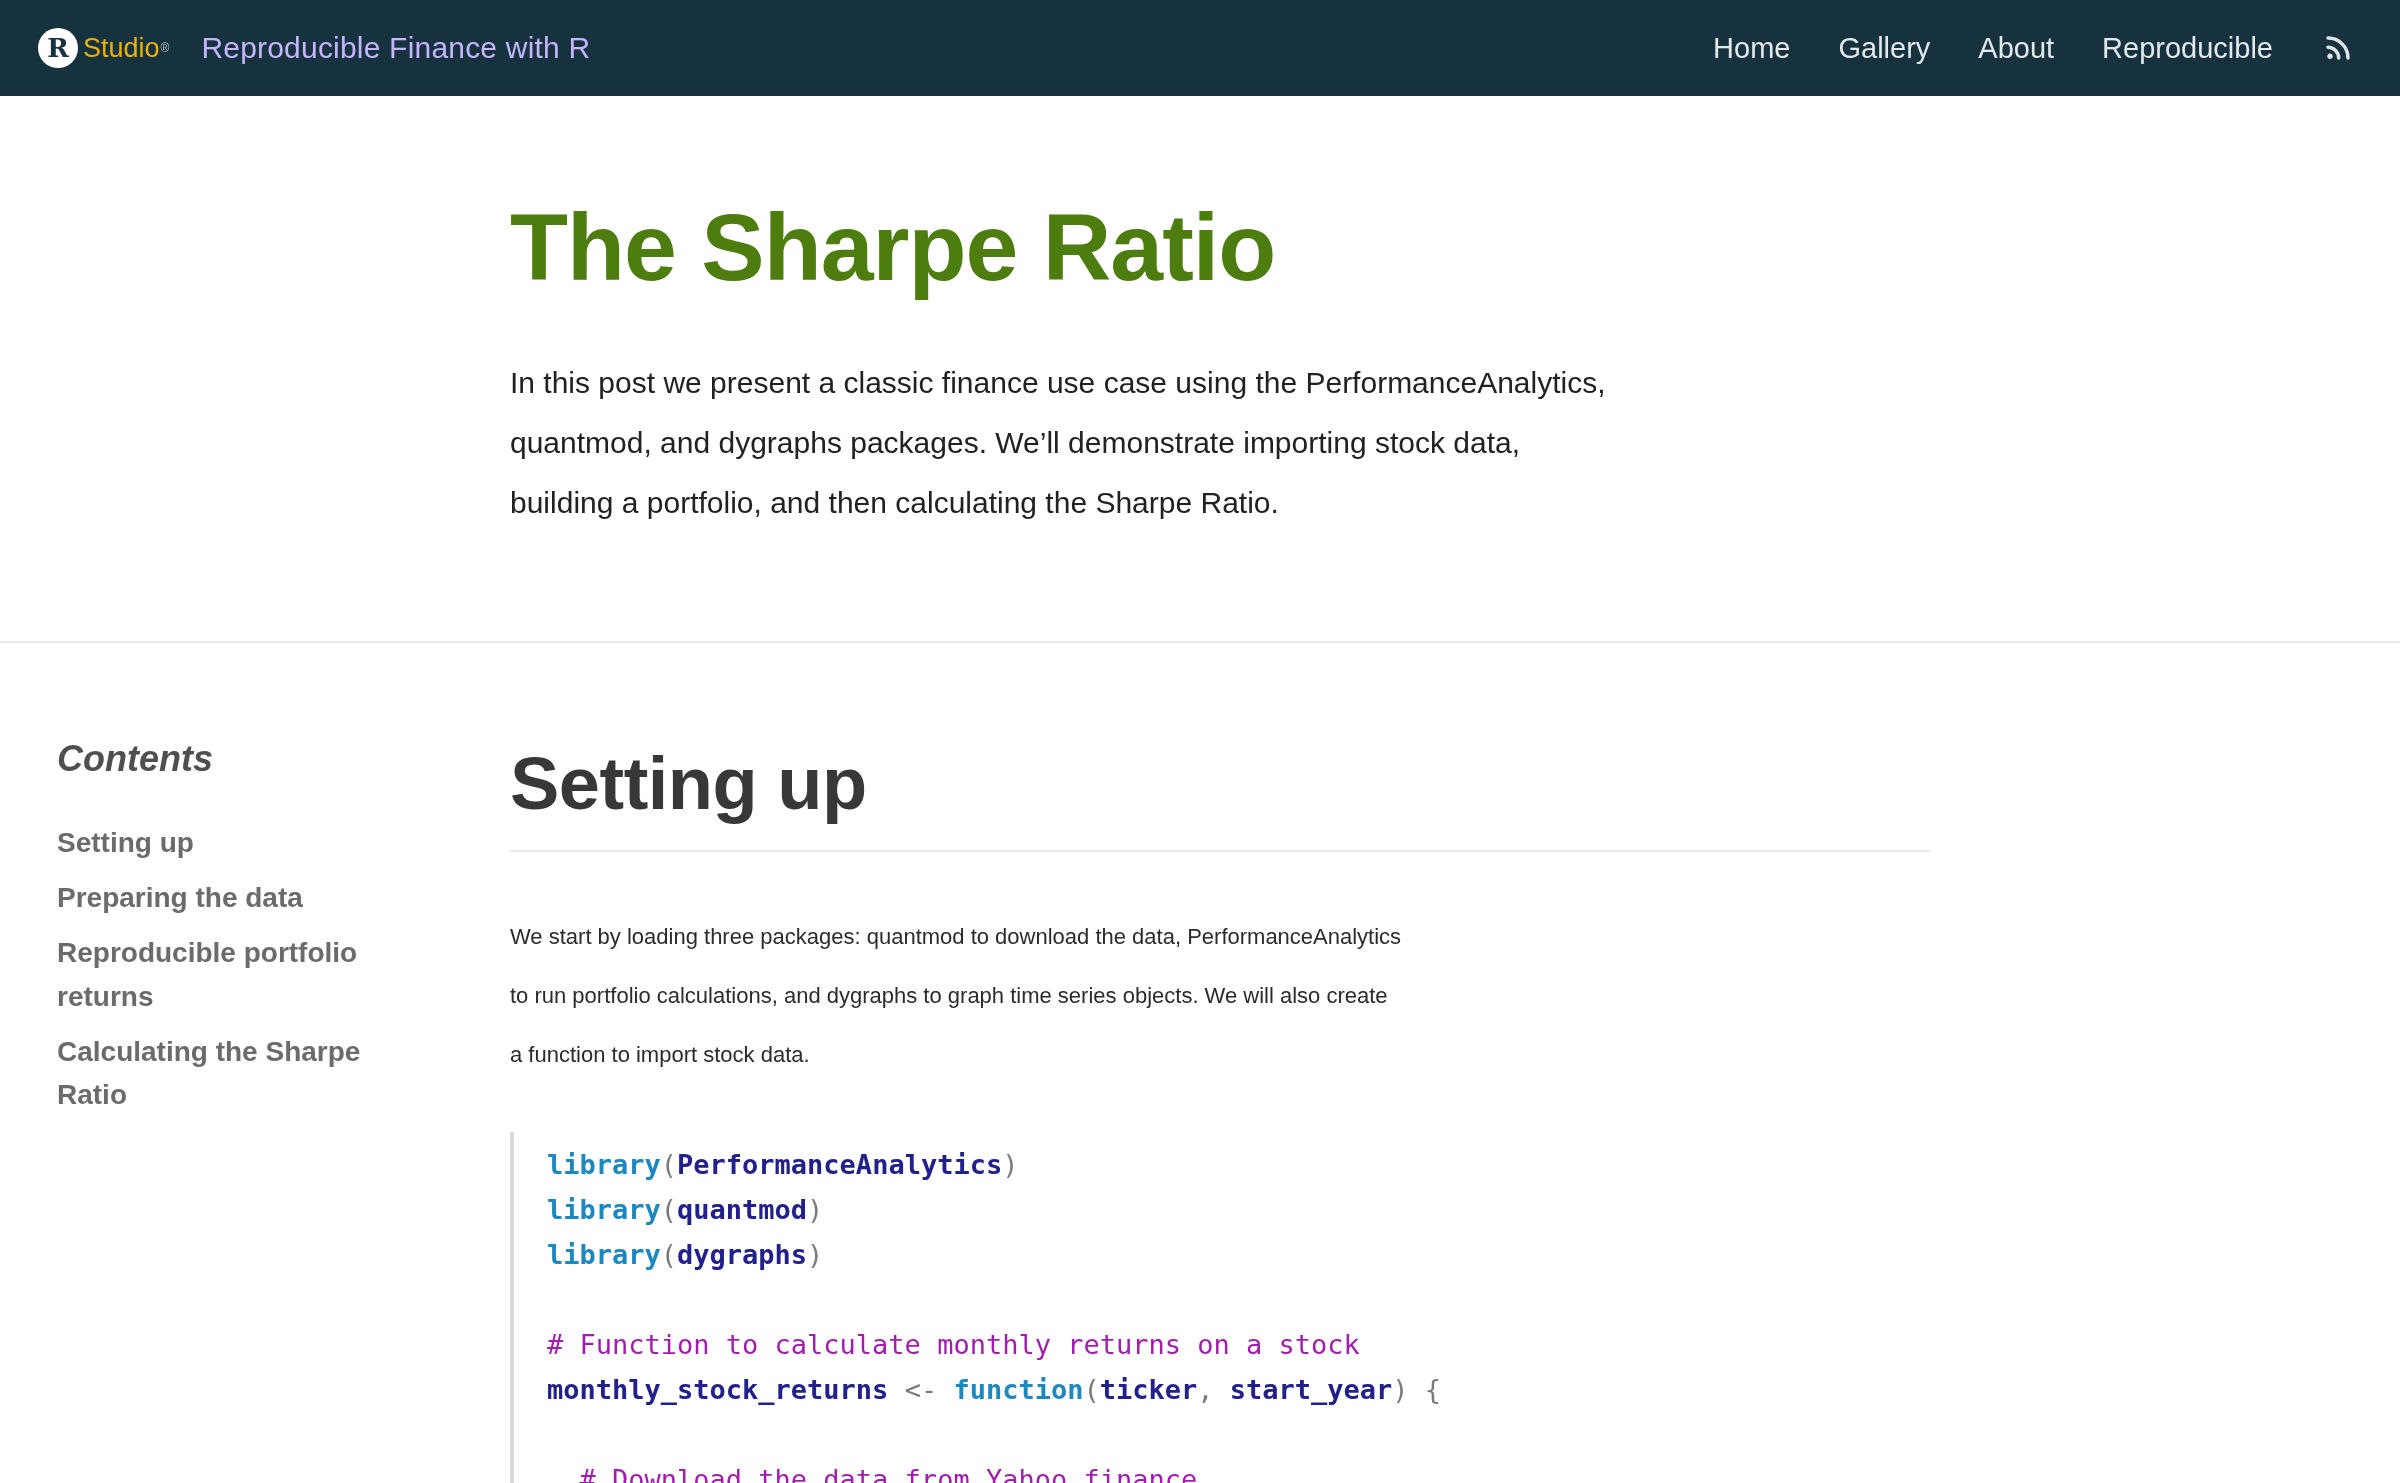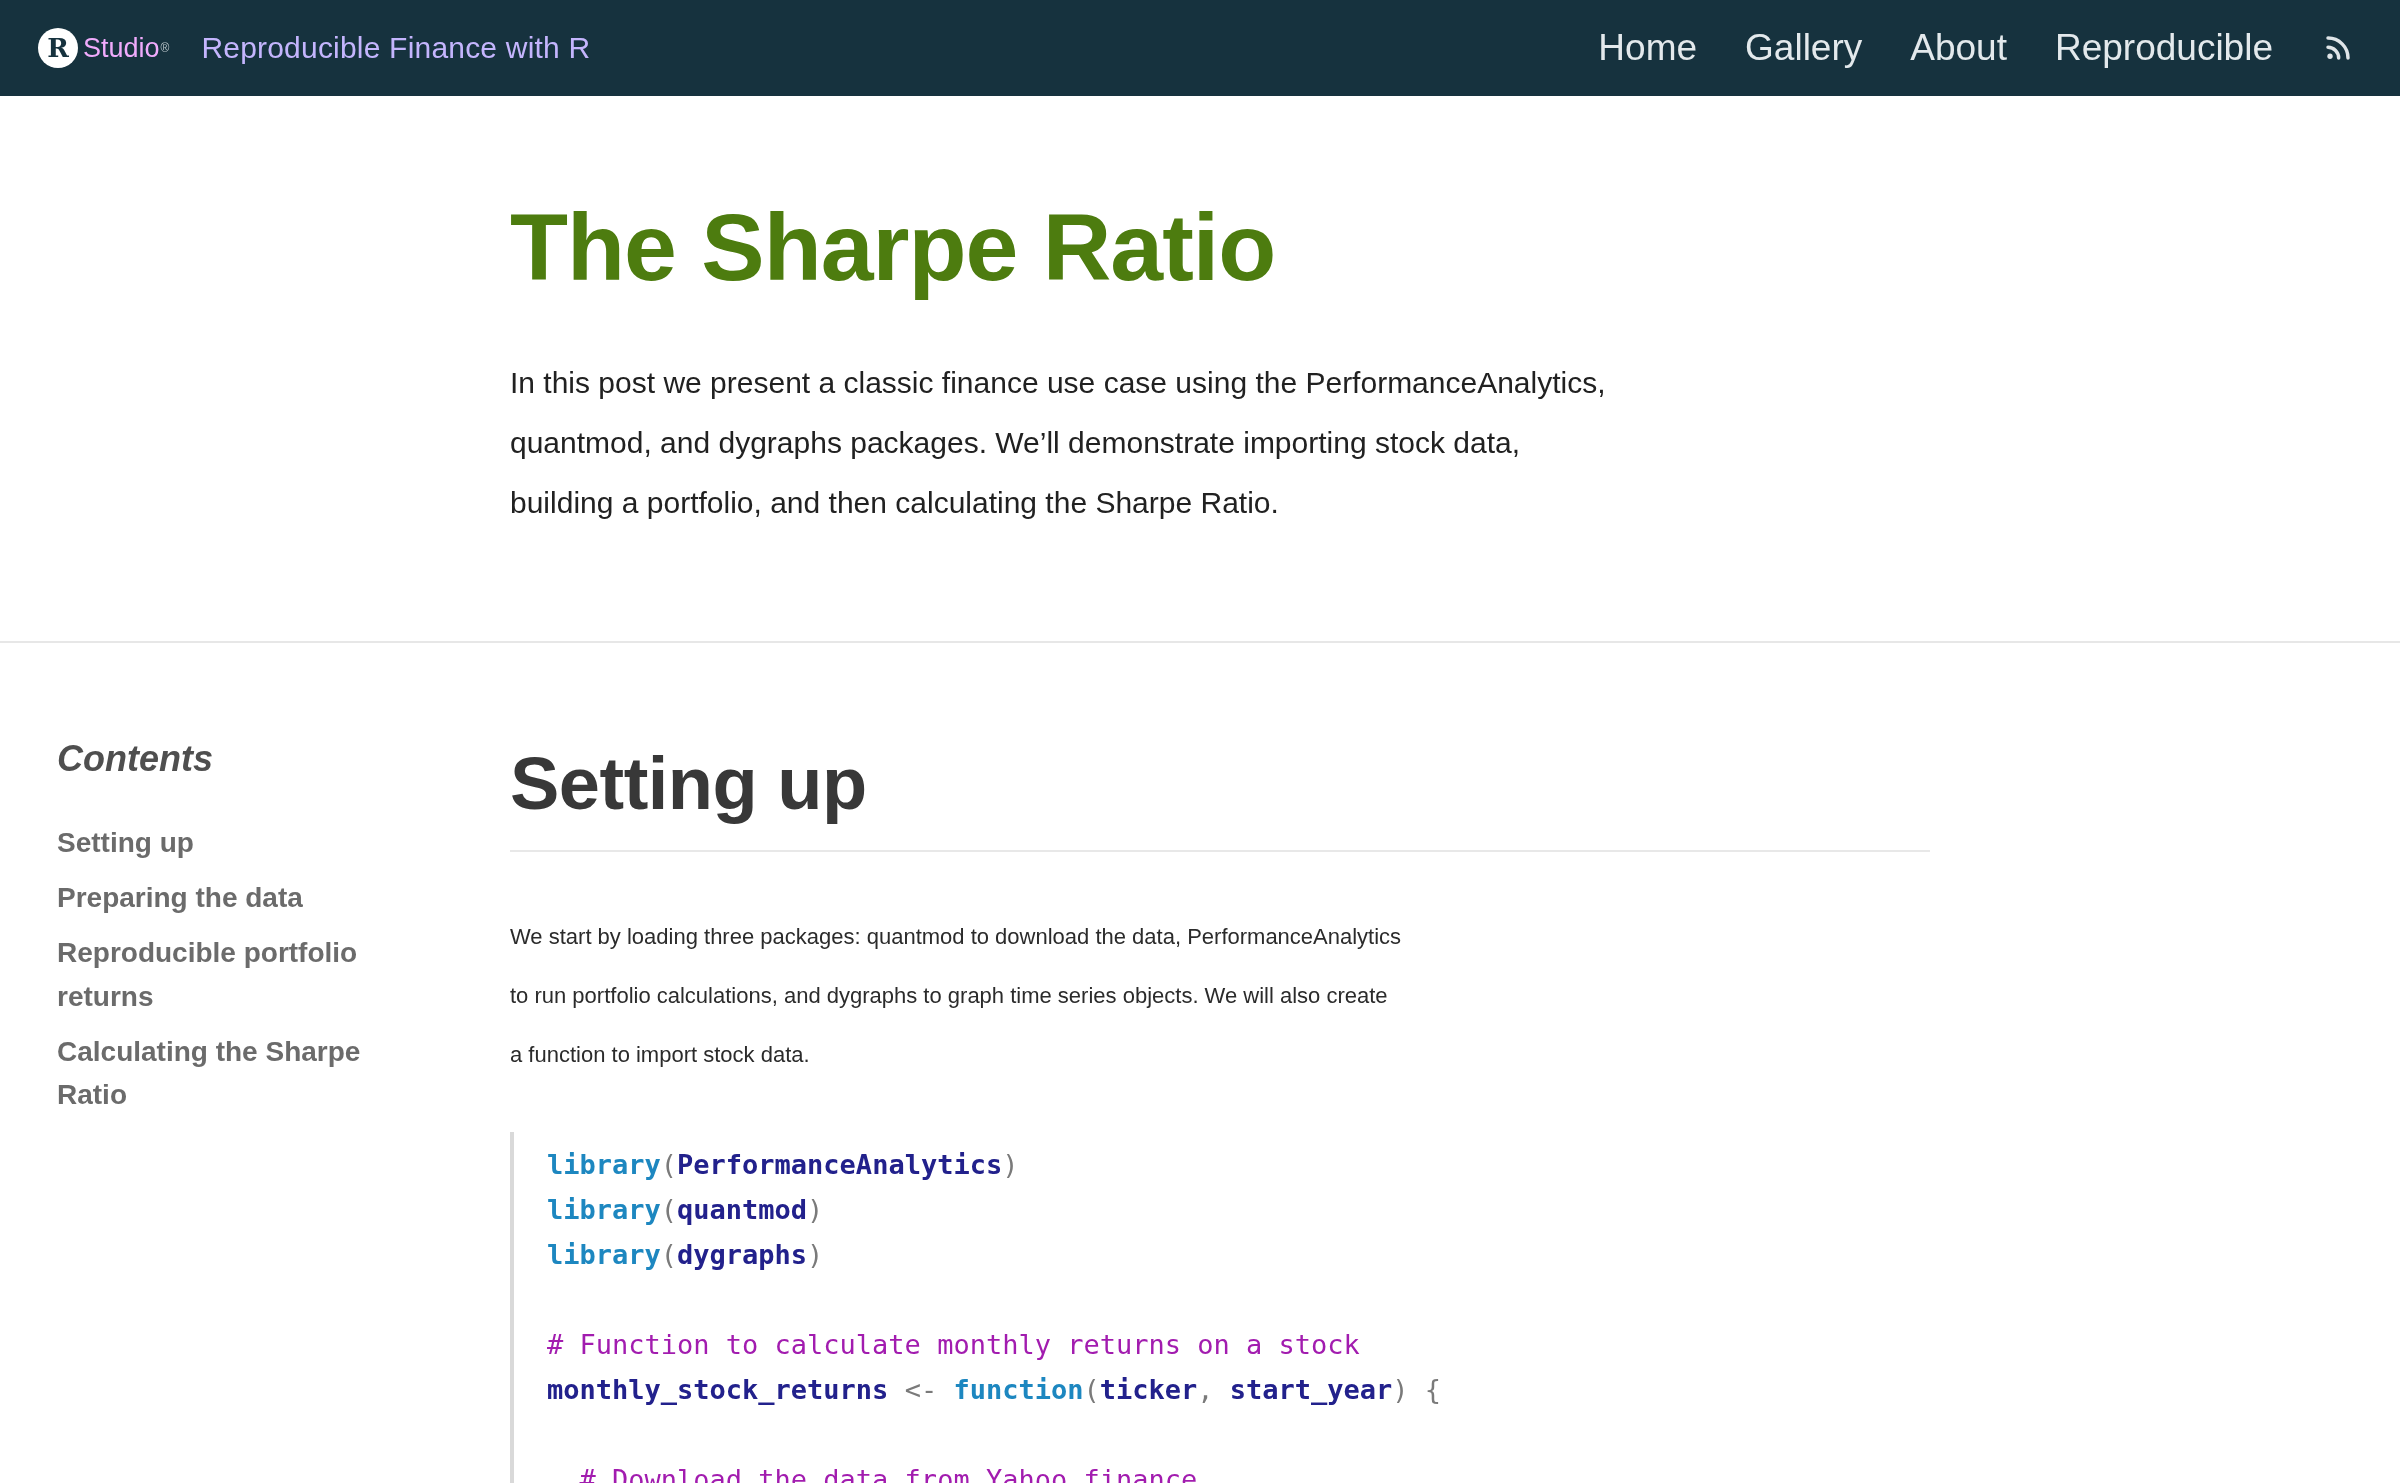--- a/index.html
+++ b/index.html
@@ -7,25 +7,25 @@
     font-family: "Liberation Sans", sans-serif; }
 
   
   .navbar { height: 96px; background: #16323e; display: flex; align-items: center;
     padding: 0 45px 0 38px; }
   .brand { display: flex; align-items: center; cursor: pointer; }
   .logo-circle { width: 40px; height: 40px; border-radius: 50%; background: #ffffff;
     display: flex; align-items: center; justify-content: center; }
   .logo-r { font-family: "DejaVu Serif", serif; font-weight: bold; font-size: 26px;
     color: #16323e; line-height: 1; }
-  .logo-studio { color: #f0abfc; font-size: 27px; margin-left: 5px; }
+  .logo-studio { color: #eab308; font-size: 27px; margin-left: 5px; }
   .logo-reg { color: #b9c4c9; font-size: 12px; vertical-align: super; margin-left: 1px; }
   .site-title { color: #c4b5fd; font-size: 30px; margin-left: 32px; letter-spacing: 0.2px; }
   .nav-links { margin-left: auto; display: flex; align-items: center; gap: 48px; }
-  .nav-link { color: #e3e9ec; font-size: 37px; text-decoration: none; cursor: pointer; }
+  .nav-link { color: #e3e9ec; font-size: 29px; text-decoration: none; cursor: pointer; }
   .rss-wrap { width: 34px; height: 34px; display: flex; align-items: center;
     justify-content: center; cursor: pointer; }
 
   
   .page-header { padding: 99px 470px 0 510px; border-bottom: 2px solid #e7e7e7; }
   .page-title { font-size: 95px; font-weight: bold; color: #4d7c0f; letter-spacing: -1px;
     line-height: 1.1; }
   .page-desc { margin-top: 53px; font-size: 30px; line-height: 60px; color: #212121;
     white-space: pre-line; padding-bottom: 108px; }
 

